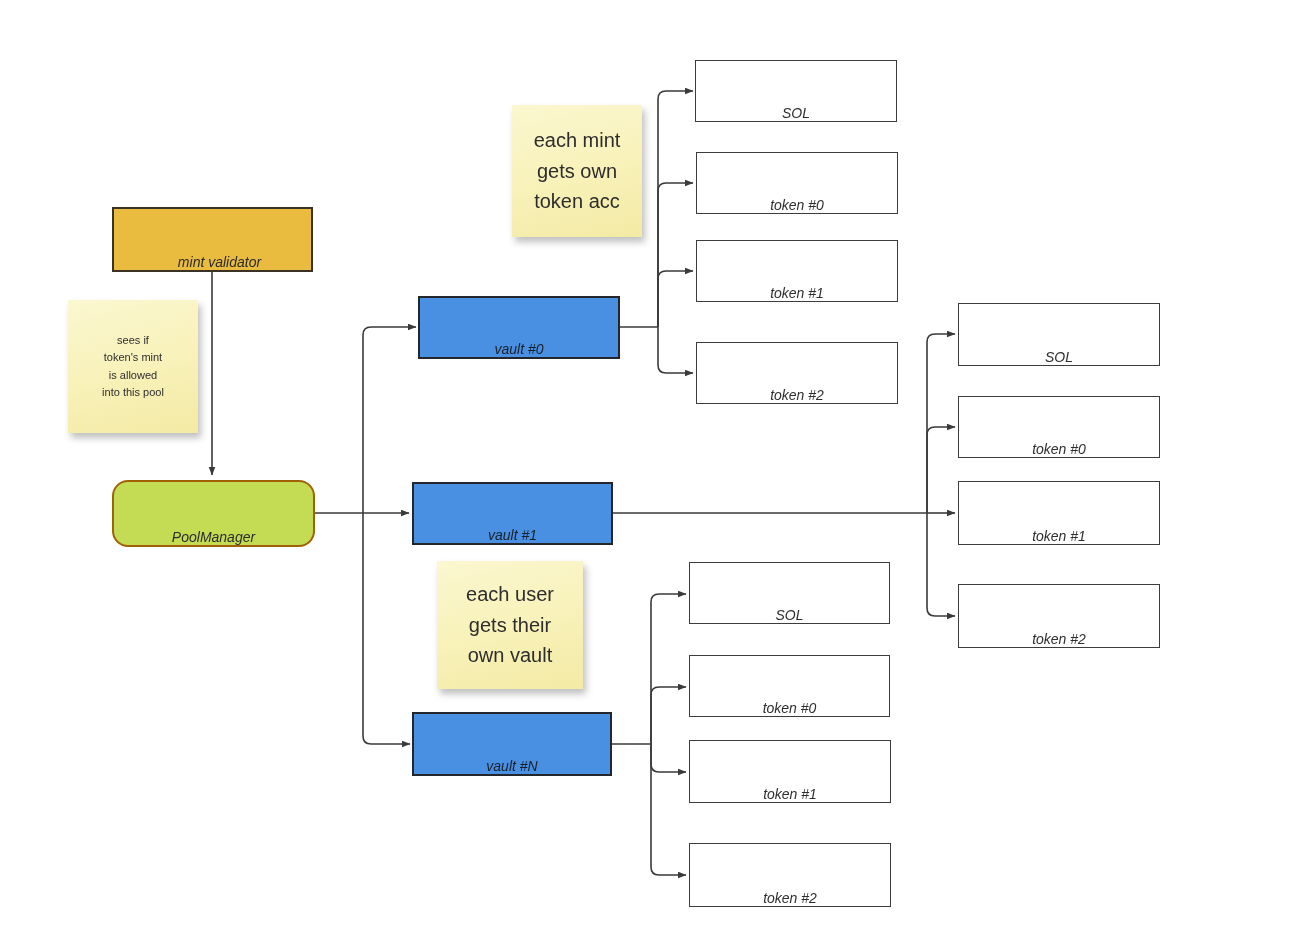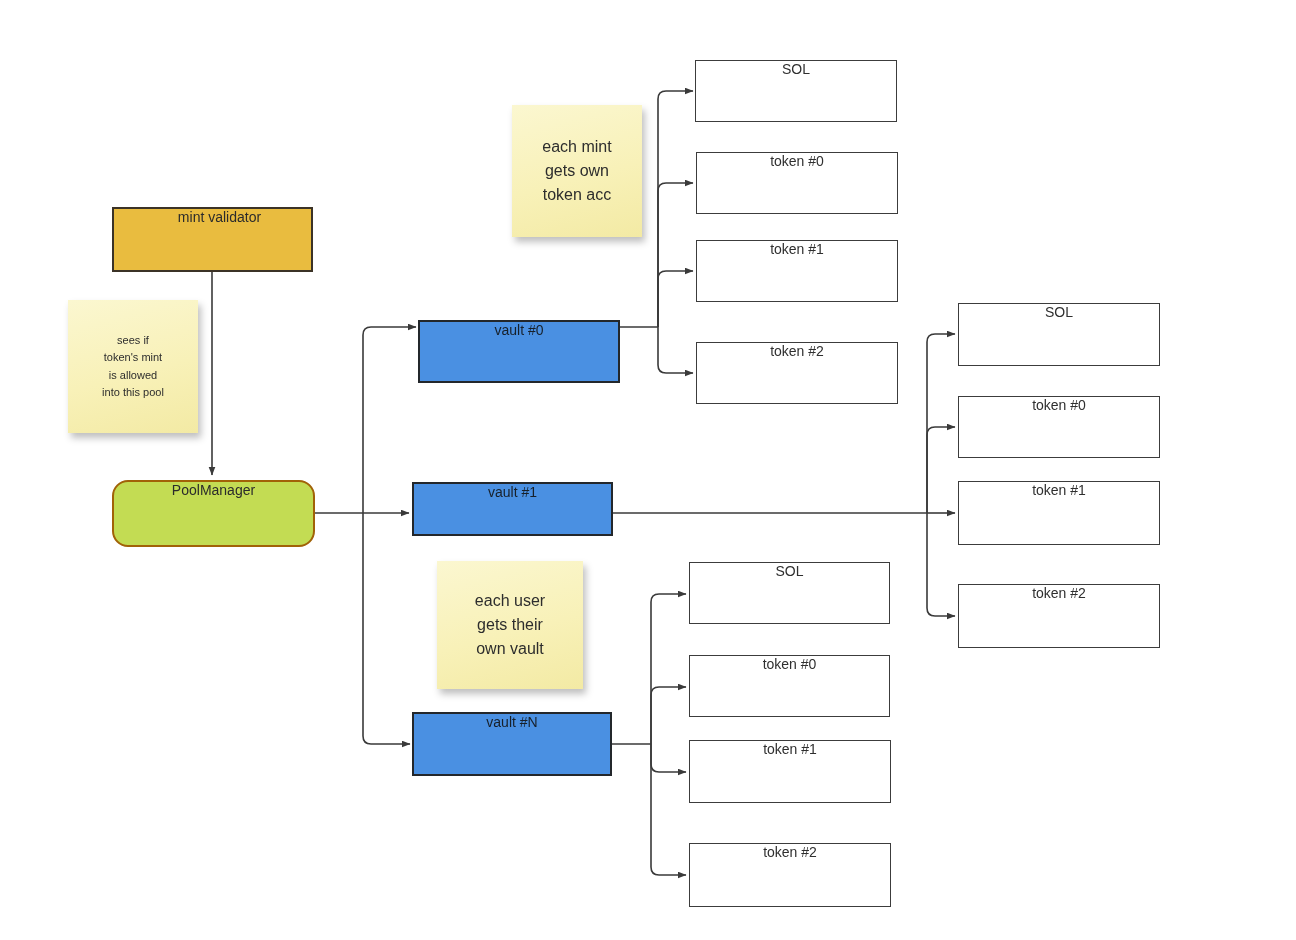--- a/index.html
+++ b/index.html
@@ -13,26 +13,27 @@
   }
   .wires {
     position: absolute;
     left: 0; top: 0;
     width: 1296px; height: 940px;
     pointer-events: none;
   }
   .node {
     position: absolute;
     display: flex;
-    align-items: flex-start;
+    align-items: flex-end;
     justify-content: center;
     text-align: center;
     font-size: 14px;
     color: #2b2b2b;
     box-sizing: border-box;
+    font-style: italic;
   }
   .validator {
     background: #e9bc3f;
     border: 2px solid #3b3226;
     padding-left: 14px;
   }
   .manager {
     background: #c3dc53;
     border: 2px solid #a16207;
     border-radius: 16px;
@@ -53,21 +54,21 @@
     align-items: center;
     justify-content: center;
     text-align: center;
     white-space: pre-line;
     color: #2d2d2d;
     background: linear-gradient(165deg, #fbf7d0 0%, #f8f1b8 55%, #f3eaa4 100%);
     box-shadow: 3px 5px 7px rgba(0,0,0,0.25);
     box-sizing: border-box;
   }
   .note.small { font-size: 11px; line-height: 1.58; }
-  .note.big   { font-size: 16px;  line-height: 1.52; }
+  .note.big   { font-size: 20px;  line-height: 1.52; }
 </style>
 </head>
 <body>
 
 <div class="canvas">
 
   <svg class="wires" width="1296" height="940" viewBox="0 0 1296 940" fill="none" stroke="#3a3a3a" stroke-width="1.6">
     <defs>
       <marker id="arw" markerWidth="10" markerHeight="8" refX="8.5" refY="3.5" orient="auto" markerUnits="userSpaceOnUse">
         <path d="M0,0 L9,3.5 L0,7 Z" fill="#3a3a3a" stroke="none"></path>
@@ -100,25 +101,25 @@
   </svg>
 
   <div class="node validator" style="left:112px; top:207px; width:201px; height:65px;">
     <span>mint validator</span>
   </div>
 
   <div class="node manager" style="left:112px; top:480px; width:203px; height:67px;">
     <span>PoolManager</span>
   </div>
 
-  <div class="node vault" style="left:418px; top:296px; width:202px; height:63px;margin-top:24px;">
+  <div class="node vault" style="left:418px; top:296px; width:202px; height:63px;">
     <span>vault #0</span>
   </div>
 
-  <div class="node vault" style="left:412px; top:482px; width:201px; height:54px;">
+  <div class="node vault" style="left:412px; top:482px; width:201px; height:63px;">
     <span>vault #1</span>
   </div>
 
   <div class="node vault" style="left:412px; top:712px; width:200px; height:64px;">
     <span>vault #N</span>
   </div>
 
   <div class="note small" style="left:68px; top:300px; width:130px; height:133px;">sees if
 token's mint
 is allowed

